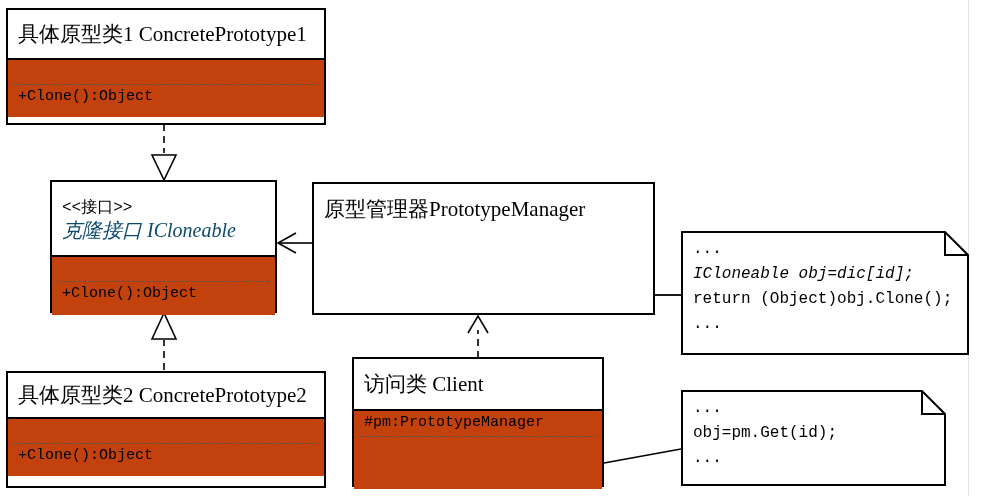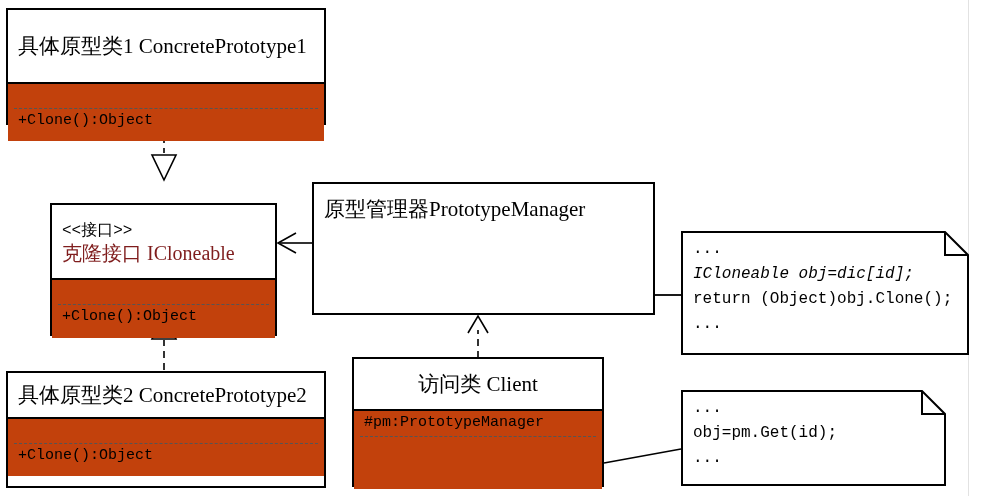--- a/index.html
+++ b/index.html
@@ -32,41 +32,42 @@
     box-sizing: border-box;
   }
   .uml-title {
     background: #ffffff;
     box-sizing: border-box;
     display: flex;
     flex-direction: column;
     justify-content: center;
     padding: 2px 10px;
   }
-  .uml-title.center { align-items: center; }
+  .uml-title.center { }
   .uml-title .cn {
     font-family: "Liberation Serif", "DejaVu Serif", serif;
     font-size: 21px;
     color: #000;
     white-space: nowrap;
     line-height: 1.25;
   }
   .uml-title .stereo {
     font-family: "Liberation Mono", "DejaVu Sans Mono", monospace;
     font-size: 16px;
     color: #000;
     line-height: 1.2;
     white-space: nowrap;
   }
   .uml-title .ifname {
     font-family: "Liberation Serif", "DejaVu Serif", serif;
     font-size: 20px;
-    color: #7f1d1d;
+    color: #0c4a6e;
     line-height: 1.2;
     white-space: nowrap;
+    font-style: italic;
   }
   .uml-compartment {
     background: #c2410c;
     border-top: 2px solid #000000;
     box-sizing: border-box;
     position: relative;
   }
   .attr-list, .op-list {
     font-family: "Liberation Mono", "DejaVu Sans Mono", monospace;
     font-size: 15px;
@@ -135,31 +136,31 @@
     <g>
       <line x1="655" y1="295" x2="681" y2="295" stroke="#000" stroke-width="1.8"></line>
     </g>
 
     <g>
       <line x1="604" y1="463" x2="681" y2="449" stroke="#000" stroke-width="1.6"></line>
     </g>
   </svg>
 
   <div class="umlbox" style="left:6px; top:8px; width:320px; height:117px;">
-    <div class="uml-title" style="height:72px;">
+    <div class="uml-title" style="height:48px;">
       <div class="cn">具体原型类1 ConcretePrototype1</div>
     </div>
     <div class="uml-compartment" style="height:59px;">
       <div class="spacer-empty"></div>
       <div class="sep-dashed"></div>
       <div class="op-list">+Clone():Object</div>
     </div>
   </div>
 
-  <div class="umlbox" style="left:50px; top:180px; width:227px; height:133px;margin-top:23px;">
+  <div class="umlbox" style="left:50px; top:180px; width:227px; height:133px;">
     <div class="uml-title" style="height:73px; padding-top:6px;">
       <div class="stereo">&lt;&lt;接口&gt;&gt;</div>
       <div class="ifname">克隆接口 ICloneable</div>
     </div>
     <div class="uml-compartment" style="height:60px;">
       <div class="spacer-empty"></div>
       <div class="sep-dashed"></div>
       <div class="op-list">+Clone():Object</div>
     </div>
   </div>

